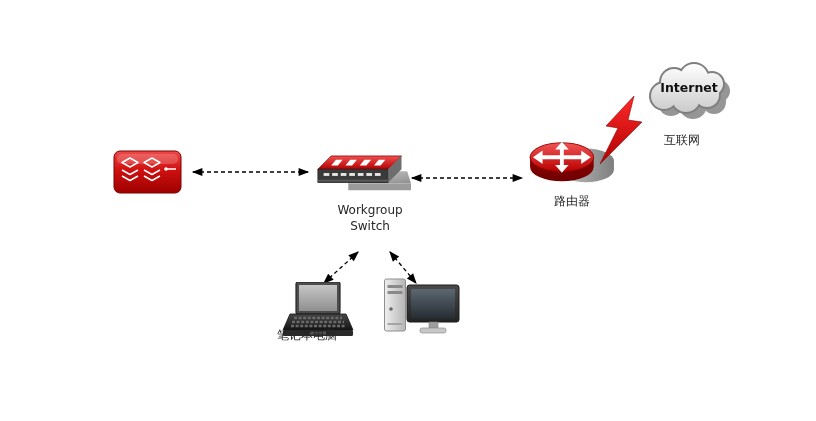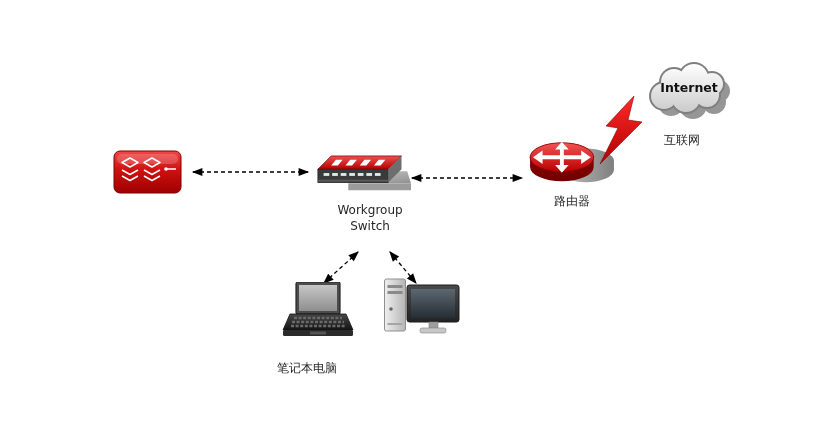--- a/index.html
+++ b/index.html
@@ -188,21 +188,21 @@
     <rect x="17" y="3" width="38" height="26" fill="url(#lapScreen)"></rect>
     <polygon points="8,32 64,32 71,48 1,48" fill="url(#lapBase)" stroke="#111111" stroke-width="0.8"></polygon>
     <g stroke="#6a6a6a" stroke-width="2.4" stroke-dasharray="3 1.6">
       <line x1="12" y1="36" x2="60" y2="36"></line>
       <line x1="10" y1="40" x2="62" y2="40"></line>
       <line x1="9" y1="44" x2="63" y2="44"></line>
     </g>
     <rect x="1" y="48" width="70" height="6" rx="1.5" fill="#2a2a2a"></rect>
     <rect x="28" y="49.5" width="16" height="3" fill="#555555"></rect>
   </svg>
-  <div class="label" style="left:252px;top:361px;width:110px;font-family:Liberation Serif, serif;">笔记本电脑</div>
+  <div class="label" style="left:252px;top:328px;width:110px;font-family:Liberation Serif, serif;">笔记本电脑</div>
 
   <svg class="abs" style="left:384px;top:278px;" width="78" height="64" viewBox="0 0 78 64">
     <defs>
       <linearGradient id="pcTower" x1="0" y1="0" x2="1" y2="0">
         <stop offset="0" stop-color="#efefef"></stop>
         <stop offset="1" stop-color="#b5b5b5"></stop>
       </linearGradient>
       <linearGradient id="pcScreen" x1="0" y1="0" x2="0" y2="1">
         <stop offset="0" stop-color="#5c6770"></stop>
         <stop offset="1" stop-color="#272e34"></stop>

